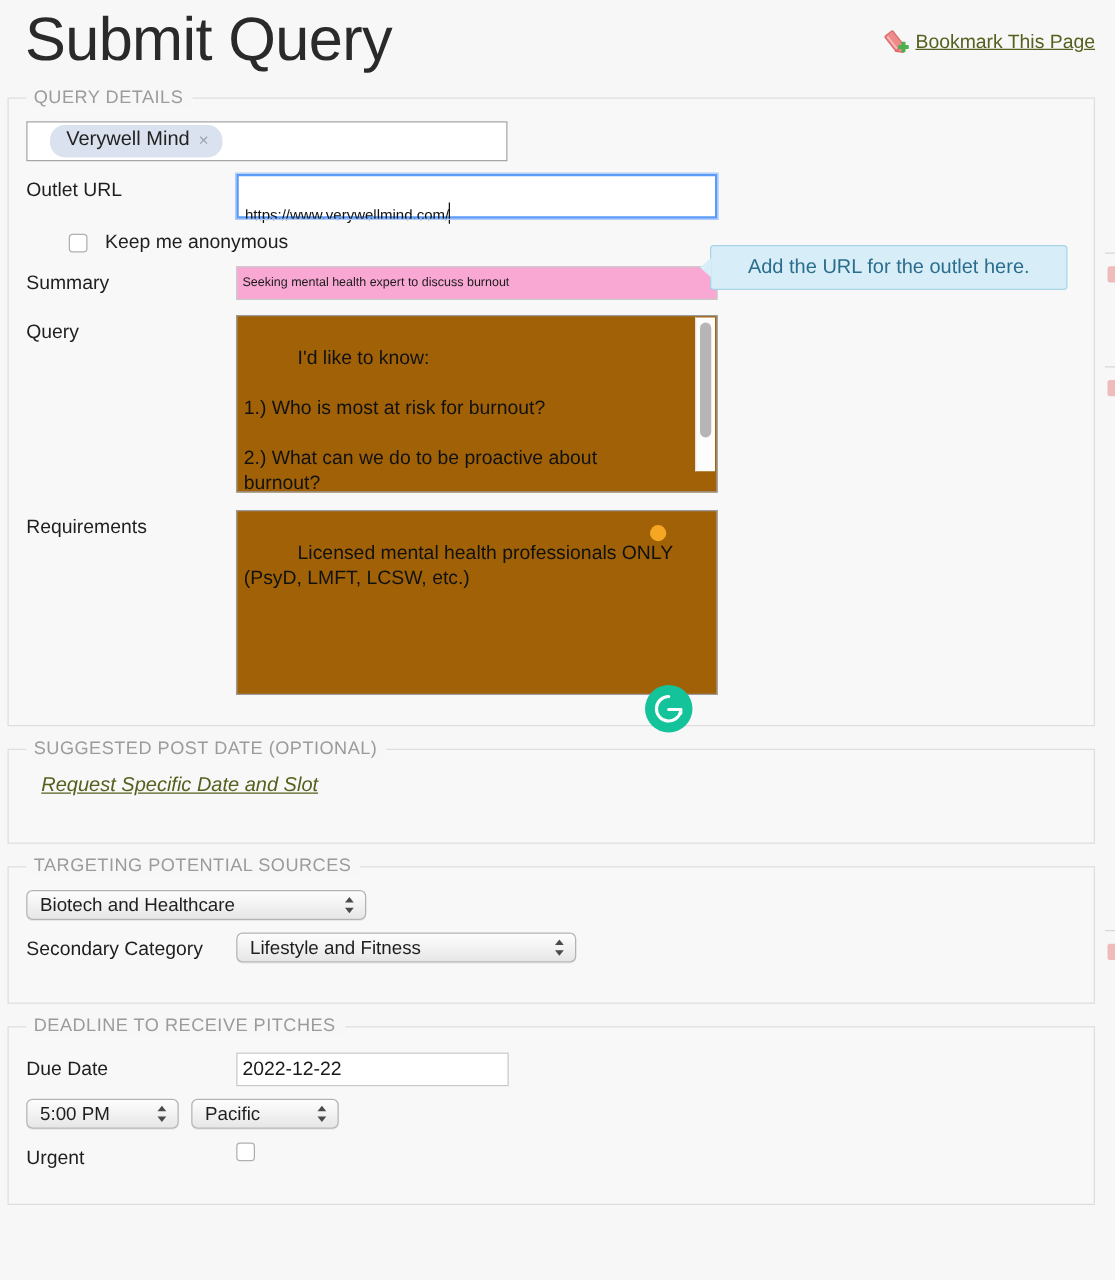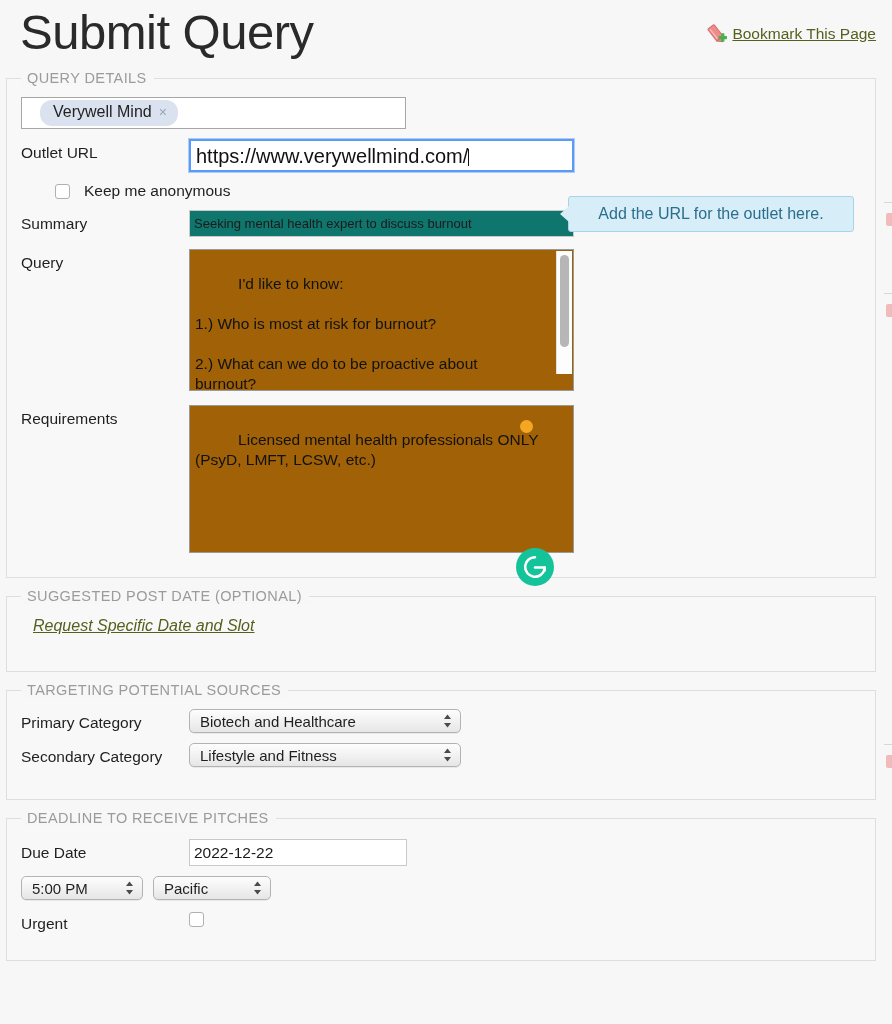--- a/index.html
+++ b/index.html
@@ -124,24 +124,24 @@
     line-height: 1;
     cursor: pointer;
   }
 
   .text-input {
     width: 385px;
     height: 32px;
     box-sizing: border-box;
     border: 1px solid #a6a6a6;
     background: #fff;
-    font-size: 20px;
+    font-size: 12px;
     font-family: "Liberation Sans", sans-serif;
     color: #111;
-    padding: 0 5px;
+    padding: 16px 5px;
     line-height: 30px;
   }
   .text-input.focused {
     border: 2px solid #5b9bf8;
     outline: 1px solid #aecbfa;
     height: 33px;
   }
   .caret {
     display: inline-block;
     width: 1px;
@@ -150,22 +150,22 @@
     vertical-align: -3px;
     margin-left: 0px;
   }
 
   .input-summary {
     width: 385px;
     height: 27px;
     line-height: 25px;
     border: 1px solid #c9c9c9;
     box-sizing: border-box;
-    background: #0f766e;
-    font-size: 13px;
+    background: #f9a8d4;
+    font-size: 10px;
     padding: 0 4px;
   }
 
   .textarea {
     width: 385px;
     box-sizing: border-box;
     border: 1px solid #9a9a9a;
     background: #a16207;
     font-size: 15.5px;
     font-family: "Liberation Sans", sans-serif;
@@ -451,21 +451,20 @@
   <div class="section-body" style="padding-top:12px;">
     <a class="date-link">Request Specific Date and Slot</a>
   </div>
 </div>
 
 <div class="section">
   <div class="section-legend">TARGETING POTENTIAL SOURCES</div>
   <div class="section-body" style="padding-bottom:22px;">
 
     <div class="row">
-      <div class="row-label">Primary Category</div>
       <div class="row-field">
         <span class="select wide">
           <span>Biotech and Healthcare</span>
           <span class="select-arrows">
             <svg width="9" height="15" viewBox="0 0 9 15">
               <path d="M4.5 1 L8 5.4 L1 5.4 Z" fill="#4a4a4a"></path>
               <path d="M4.5 14 L8 9.6 L1 9.6 Z" fill="#4a4a4a"></path>
             </svg>
           </span>
         </span>

